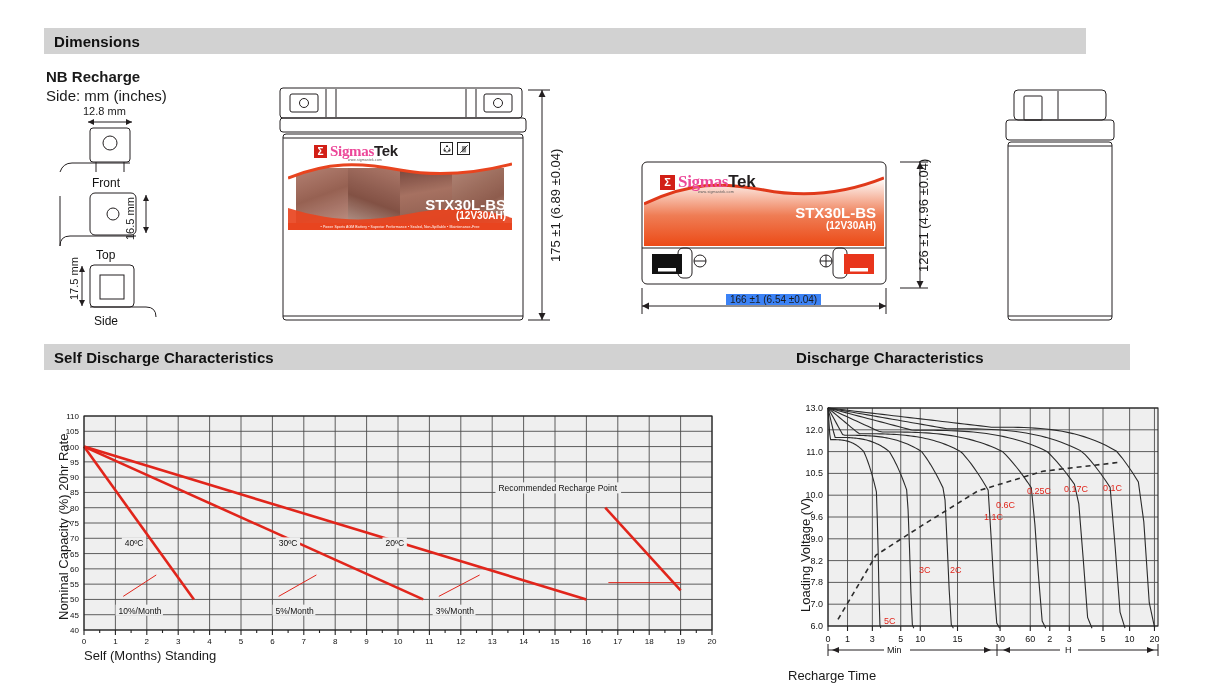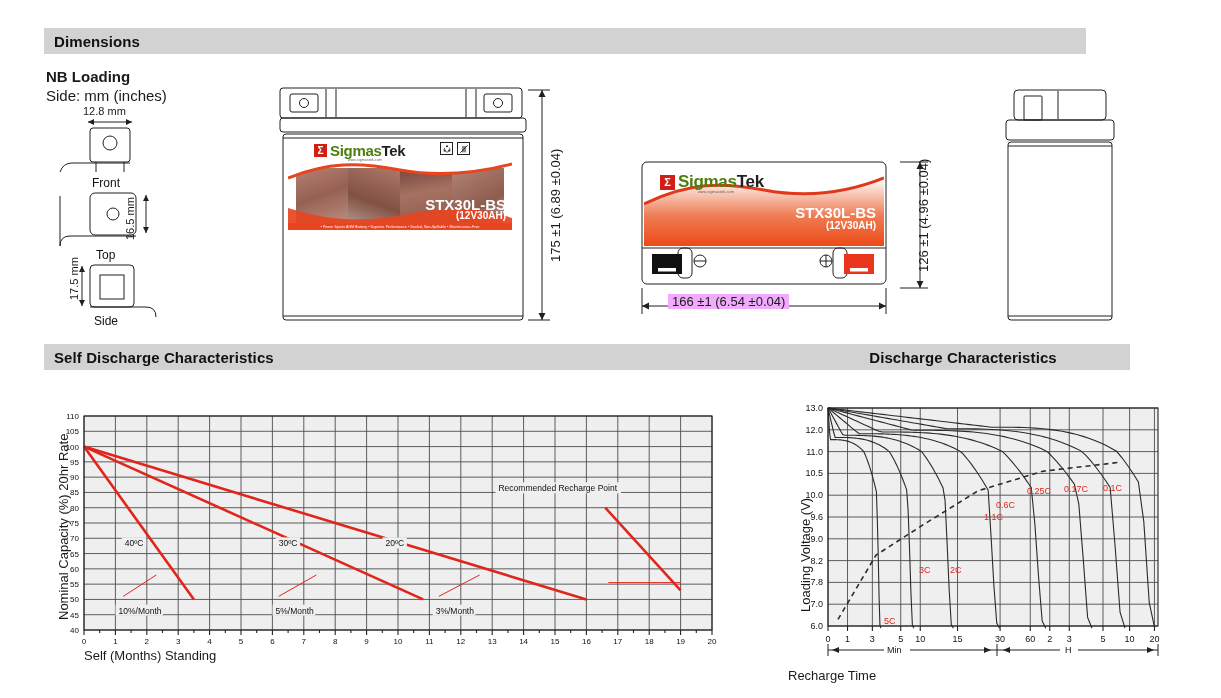--- a/index.html
+++ b/index.html
@@ -19,21 +19,21 @@
     display: flex;
     align-items: center;
     padding-left: 10px;
     font-size: 15px;
     font-weight: bold;
     color: #111;
     letter-spacing: .1px;
   }
   #hdr-dimensions { left: 44px; top: 28px; width: 1042px; }
   #hdr-selfdis   { left: 44px; top: 344px; width: 752px; }
-  #hdr-discharge { left: 786px; top: 344px; width: 344px; justify-content: center; }
+  #hdr-discharge { left: 786px; top: 344px; width: 344px; }
 
   .lbl { position: absolute; font-size: 13px; color: #1a1a1a; white-space: nowrap; }
   .bold { font-weight: bold; }
   .vert { transform-origin: 0 0; }
 
   svg { position: absolute; overflow: visible; }
   .stroke { fill: none; stroke: #231f20; stroke-width: 1; }
   .red-line { fill: none; stroke: #e1251b; stroke-width: 2.6; }
   .red-thin { fill: none; stroke: #e1251b; stroke-width: 1; }
   .grid-major { stroke: #4d4d4d; stroke-width: .9; fill: none; }
@@ -58,21 +58,21 @@
   .p2 { background: linear-gradient(200deg,#c8715a,#9c4b35 55%,#caa08f); }
   .p3 { background: linear-gradient(170deg,#8d4130,#c26a50 40%,#a35038); }
   .p4 { background: linear-gradient(150deg,#c97f66,#a9563c 60%,#e0a894); }
   .wave-top, .wave-bot { position: absolute; left: 0; width: 100%; }
   .logo-row { position: absolute; display: flex; align-items: center; z-index: 5; }
   .logo-mark {
     background: #d21f16; color: #fff; font-weight: bold;
     display: flex; align-items: center; justify-content: center;
   }
   .logo-text { font-weight: bold; color: #231f20; letter-spacing: -.3px; }
-  .logo-text .red { color: #4d7c0f; }
+  .logo-text .red { color: #ec4899; font-family: Liberation Serif, serif; }
   .logo-url { position: absolute; color: #555; letter-spacing: .2px; }
   .model-txt { position: absolute; color: #fff; font-weight: bold; text-align: right; z-index: 6; }
   .tagline {
     position: absolute; background: #e8441f; color: #fff;
     display: flex; align-items: center; justify-content: center;
     letter-spacing: .1px; z-index: 7; white-space: nowrap;
   }
   .icon-box {
     position: absolute; border: 1px solid #222; background: #fff;
     display: flex; align-items: center; justify-content: center; z-index: 8;
@@ -84,21 +84,21 @@
 <div class="section-header" id="hdr-dimensions">
   <span>Dimensions</span>
 </div>
 <div class="section-header" id="hdr-selfdis">
   <span>Self Discharge Characteristics</span>
 </div>
 <div class="section-header" id="hdr-discharge">
   <span>Discharge Characteristics</span>
 </div>
 
-<div class="lbl bold" style="left:46px; top:68px; font-size:15px;">NB Loading</div>
+<div class="lbl bold" style="left:46px; top:68px; font-size:15px;">NB Recharge</div>
 <div class="lbl" style="left:46px; top:87px; font-size:15px;">Side: mm (inches)</div>
 <div class="lbl" style="left:83px; top:105px; font-size:11px;">12.8 mm</div>
 
 <svg id="svg-terminal" style="left:44px; top:100px;" width="200" height="230">
 
   <g>
     <line class="stroke" x1="44" y1="22" x2="88" y2="22"></line>
     <path d="M44,22 l6,-3 v6 z" fill="#231f20"></path>
     <path d="M88,22 l-6,-3 v6 z" fill="#231f20"></path>
   </g>
@@ -244,21 +244,21 @@
   <div class="model-txt" style="right:8px; top:56px; font-size:10px;">(12V30AH)</div>
 </div>
 
 <svg style="left:638px; top:286px;" width="252" height="34">
   <line class="stroke" x1="4" y1="20" x2="248" y2="20"></line>
   <path d="M4,20 l7,-3.5 v7 z" fill="#231f20"></path>
   <path d="M248,20 l-7,-3.5 v7 z" fill="#231f20"></path>
   <line class="stroke" x1="4" y1="2" x2="4" y2="28"></line>
   <line class="stroke" x1="248" y1="2" x2="248" y2="28"></line>
 </svg>
-<div class="lbl" style="left:668px; top:294px; font-size:13px; background:#f0abfc; padding:0 4px;">166 ±1 (6.54 ±0.04)</div>
+<div class="lbl" style="left:726px; top:294px; font-size:10px; background:#3b82f6; padding:0 4px;">166 ±1 (6.54 ±0.04)</div>
 
 <svg style="left:894px; top:158px;" width="40" height="136">
   <line class="stroke" x1="26" y1="4" x2="26" y2="130"></line>
   <path d="M26,4 l-3.5,7 h7 z" fill="#231f20"></path>
   <path d="M26,130 l-3.5,-7 h7 z" fill="#231f20"></path>
   <line class="stroke" x1="6" y1="4" x2="34" y2="4"></line>
   <line class="stroke" x1="6" y1="130" x2="34" y2="130"></line>
 </svg>
 <div class="lbl vert" style="left:916px; top:272px; font-size:13px; transform:rotate(-90deg);">126 ±1 (4.96 ±0.04)</div>
 

